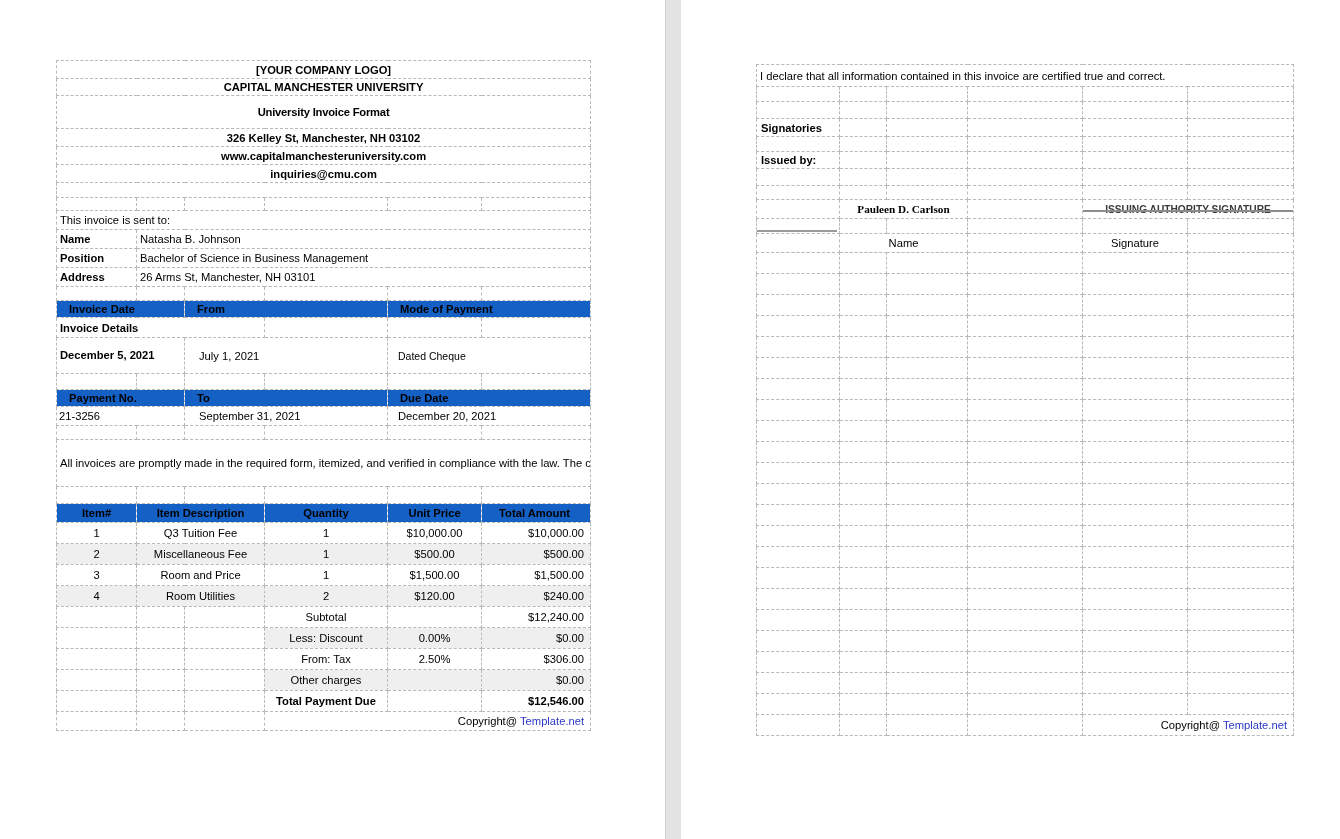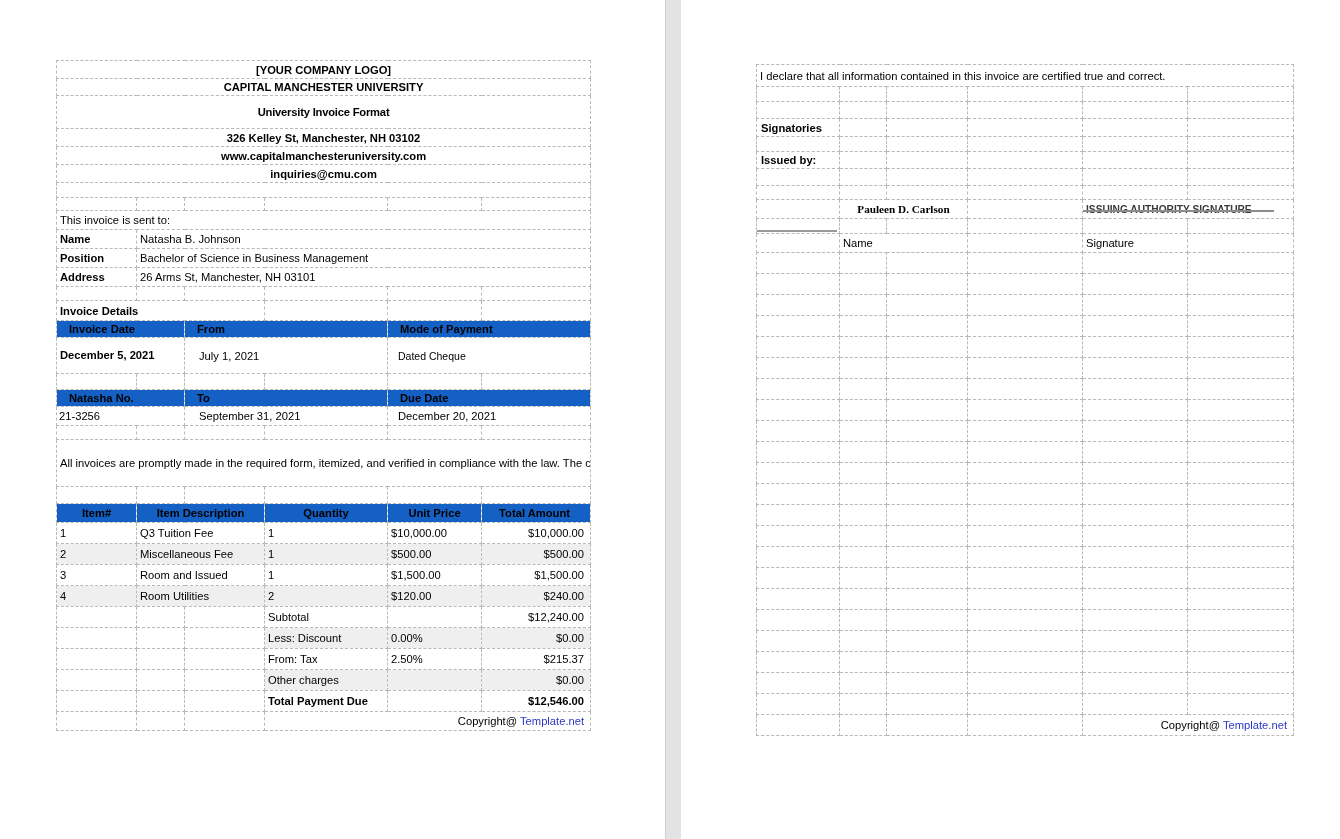--- a/index.html
+++ b/index.html
@@ -30,21 +30,21 @@
   #right-sheet{position:absolute;left:75px;top:64px;width:537px;}
 
   .h-logo{text-align:center;font-weight:bold;font-size:11.5px;}
   .h-univ{text-align:center;font-weight:bold;font-size:11.2px;}
   .h-title{text-align:center;font-weight:bold;font-size:26px;color:#1560c4;letter-spacing:-0.2px;}
   .h-line{text-align:center;font-weight:bold;font-size:10.8px;}
   .lbl-bold{font-weight:bold;font-size:11px;}
   .blue-hdr{background:#1560c4;color:#fff;font-weight:bold;font-size:11px;}
   .blue-hdr.pad{padding-left:12px;}
   .sect-title{font-weight:bold;font-size:12px;padding-left:14px;}
-  .ctr{}
+  .ctr{text-align:center;}
   .rgt{text-align:right;}
   .shade{background:#efefef;}
   .blue-txt{color:#1560c4;font-weight:bold;}
   .terms{font-size:11px;white-space:normal;line-height:1.25;padding:3px 6px 3px 10px;vertical-align:top;}
   .bigdate{font-weight:bold;font-size:12px;white-space:normal;padding-left:14px;line-height:1.2;}
   .copyright{font-size:11px;text-align:right;color:#333;}
   .copyright a{color:#2b37c8;text-decoration:none;}
   .itemhdr{background:#1560c4;color:#fff;font-weight:bold;font-size:11px;text-align:center;}
   .itemhdr.r{}
   .declare{font-size:11px;padding-left:6px;}
@@ -116,46 +116,46 @@
       </tr>
       <tr style="height:14px">
         <td></td>
           <td></td>
         <td></td>
           <td></td>
         <td></td>
           <td></td>
       </tr>
 
-      <tr style="height:20px">
-        <td colspan="3" class="sect-title">Invoice Details</td>
-        <td></td>
-          <td></td>
-          <td></td>
-      </tr>
       <tr style="height:17px">
         <td colspan="2" class="blue-hdr pad">Invoice Date</td>
         <td colspan="2" class="blue-hdr pad">From</td>
         <td colspan="2" class="blue-hdr pad">Mode of Payment</td>
+      </tr>
+      <tr style="height:20px">
+        <td colspan="3" class="sect-title">Invoice Details</td>
+        <td></td>
+          <td></td>
+          <td></td>
       </tr>
       <tr style="height:36px">
         <td colspan="2" class="bigdate">December 5, 2021</td>
         <td colspan="2" style="padding-left:14px">July 1, 2021</td>
         <td colspan="2" style="padding-left:10px;font-size:10.5px">Dated Cheque</td>
       </tr>
       <tr style="height:16px">
         <td></td>
           <td></td>
         <td></td>
           <td></td>
         <td></td>
           <td></td>
       </tr>
       <tr style="height:17px">
-        <td colspan="2" class="blue-hdr pad">Natasha No.</td>
+        <td colspan="2" class="blue-hdr pad">Payment No.</td>
         <td colspan="2" class="blue-hdr pad">To</td>
         <td colspan="2" class="blue-hdr pad">Due Date</td>
       </tr>
       <tr style="height:19px">
         <td colspan="2" style="padding-left:2px">21-3256</td>
         <td colspan="2" style="padding-left:14px">September 31, 2021</td>
         <td colspan="2" style="padding-left:10px">December 20, 2021</td>
       </tr>
       <tr style="height:14px">
         <td></td>
@@ -195,21 +195,21 @@
       </tr>
       <tr style="height:21px" class="shade">
         <td class="ctr shade">2</td>
         <td colspan="2" class="ctr shade">Miscellaneous Fee</td>
         <td class="ctr shade">1</td>
         <td class="ctr shade">$500.00</td>
         <td class="rgt shade" style="padding-right:6px">$500.00</td>
       </tr>
       <tr style="height:21px">
         <td class="ctr">3</td>
-        <td colspan="2" class="ctr">Room and Issued</td>
+        <td colspan="2" class="ctr">Room and Price</td>
         <td class="ctr">1</td>
         <td class="ctr">$1,500.00</td>
         <td class="rgt" style="padding-right:6px">$1,500.00</td>
       </tr>
       <tr style="height:21px" class="shade">
         <td class="ctr shade">4</td>
         <td colspan="2" class="ctr shade">Room Utilities</td>
         <td class="ctr shade">2</td>
         <td class="ctr shade">$120.00</td>
         <td class="rgt shade" style="padding-right:6px">$240.00</td>
@@ -230,21 +230,21 @@
         <td class="ctr shade">Less: Discount</td>
         <td class="ctr shade">0.00%</td>
         <td class="rgt shade" style="padding-right:6px">$0.00</td>
       </tr>
       <tr style="height:21px">
         <td></td>
           <td></td>
           <td></td>
         <td class="ctr">From: Tax</td>
         <td class="ctr">2.50%</td>
-        <td class="rgt" style="padding-right:6px">$215.37</td>
+        <td class="rgt" style="padding-right:6px">$306.00</td>
       </tr>
       <tr style="height:21px">
         <td></td>
           <td></td>
           <td></td>
         <td class="ctr shade">Other charges</td>
         <td class="ctr shade"></td>
         <td class="rgt shade" style="padding-right:6px">$0.00</td>
       </tr>
       <tr style="height:21px">

